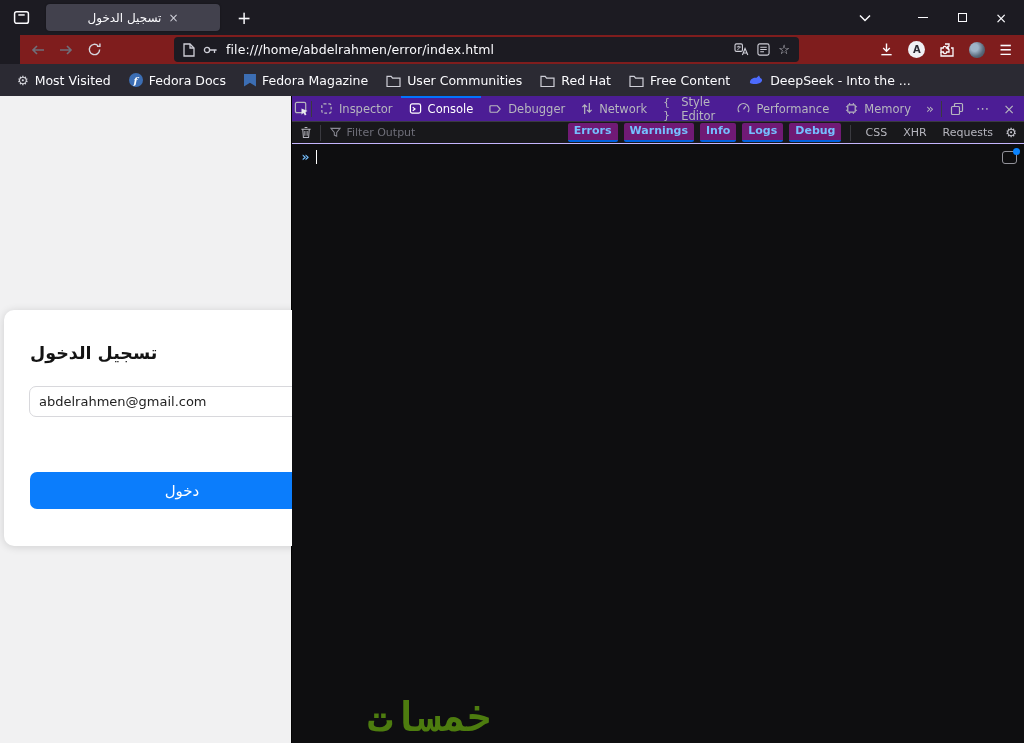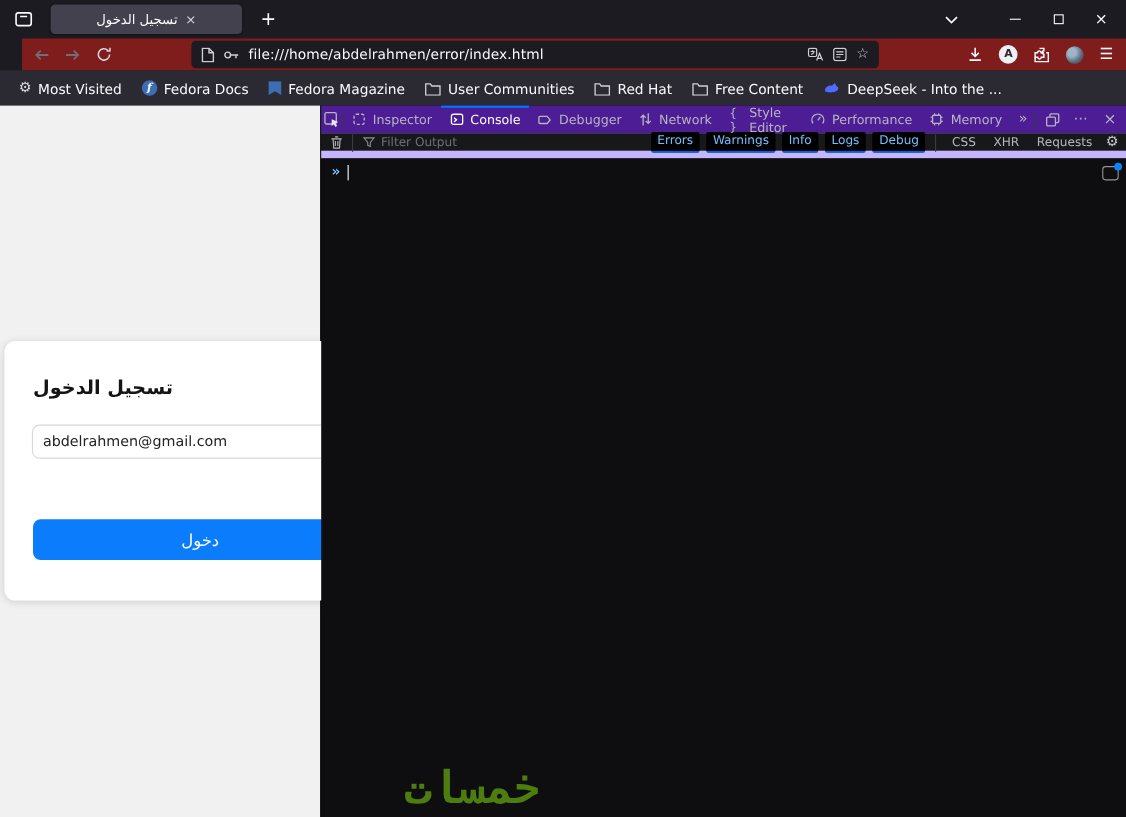--- a/index.html
+++ b/index.html
@@ -77,30 +77,30 @@
   .dt-sep { width:1px; height:16px; background:#3a3a40; }
   .dt-tab { display:flex; align-items:center; gap:6px; padding:0 8px; height:100%; position:relative; }
   .dt-tab.active { color:#fff; }
   .dt-tab.active::before { content:""; position:absolute; top:0; left:0; right:0; height:2px; background:#0274ff; }
   .dt-overflow { padding:0 7px; font-size:13px; }
   .dt-right { margin-left:auto; display:flex; align-items:center; gap:4px; padding-right:4px; }
   .dt-right .dt-btn { width:22px; height:20px; display:flex; align-items:center; justify-content:center; }
   .dt-ellipsis { font-size:13px; letter-spacing:1px; }
   .dt-close { font-size:14px; }
 
-  .dt-filterbar { height:22px; background:#18181b; border-bottom:7px solid #c4b5fd;
+  .dt-filterbar { height:22px; background:#18181b; border-bottom:1px solid #c4b5fd;
                   display:flex; align-items:center; font-size:11px; }
   .dt-trash { width:28px; display:flex; align-items:center; justify-content:center; }
   .filter-wrap { display:flex; align-items:center; gap:5px; padding-left:9px; flex:1; }
   .filter-input { background:transparent; border:none; outline:none; color:#cfcfd8; font-size:11px; width:220px;
                   font-family:"DejaVu Sans","Liberation Sans",sans-serif; }
   .filter-input::placeholder { color:#6e6e78; }
   .pills { display:flex; align-items:center; gap:6px; }
   .pill { color:#75bfff; padding:1px 6px 2px; border-bottom:2px solid #0060df; border-radius:2px;
-          background:#000000; line-height:1.2; }
+          background:#701a75; line-height:1.2;font-weight:bold; }
   .cat { color:#b6b6be; padding:1px 5px; }
   .dt-gearbtn { width:26px; display:flex; align-items:center; justify-content:center; color:#c6c6ce; font-size:13px; }
 
   .dt-console { flex:1; position:relative; background:#0e0e10; }
   .console-row { display:flex; align-items:center; gap:7px; padding:5px 0 0 9px; }
   .prompt { color:#75bfff; font-size:13px; font-weight:bold; font-family:"DejaVu Sans Mono","Liberation Mono",monospace; }
   .caret { width:1px; height:14px; background:#ffffff; display:inline-block; }
   .console-badge { position:absolute; top:7px; right:7px; width:15px; height:13px;
                    border:1.5px solid #93939b; border-radius:3px; }
   .console-badge::after { content:""; position:absolute; top:-4px; right:-4px; width:7px; height:7px;

